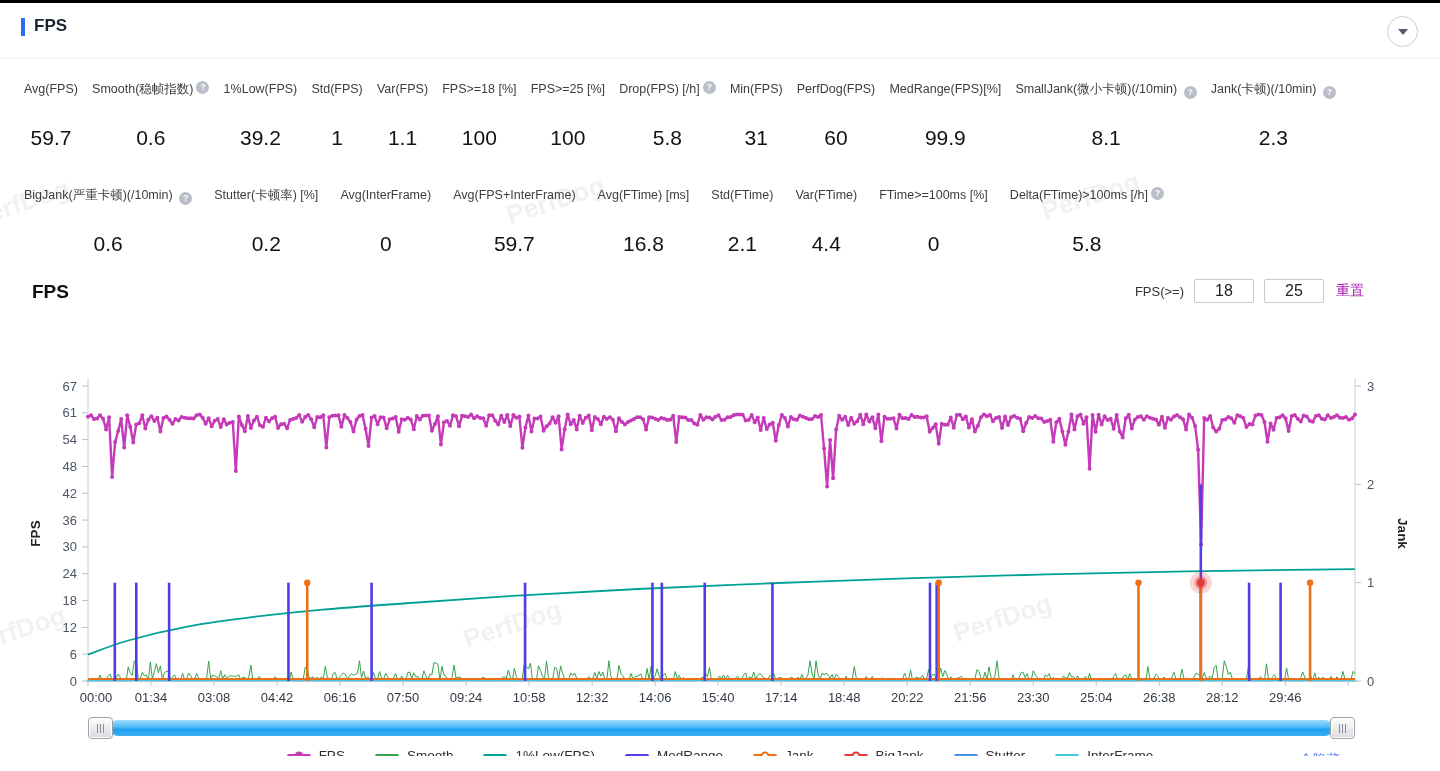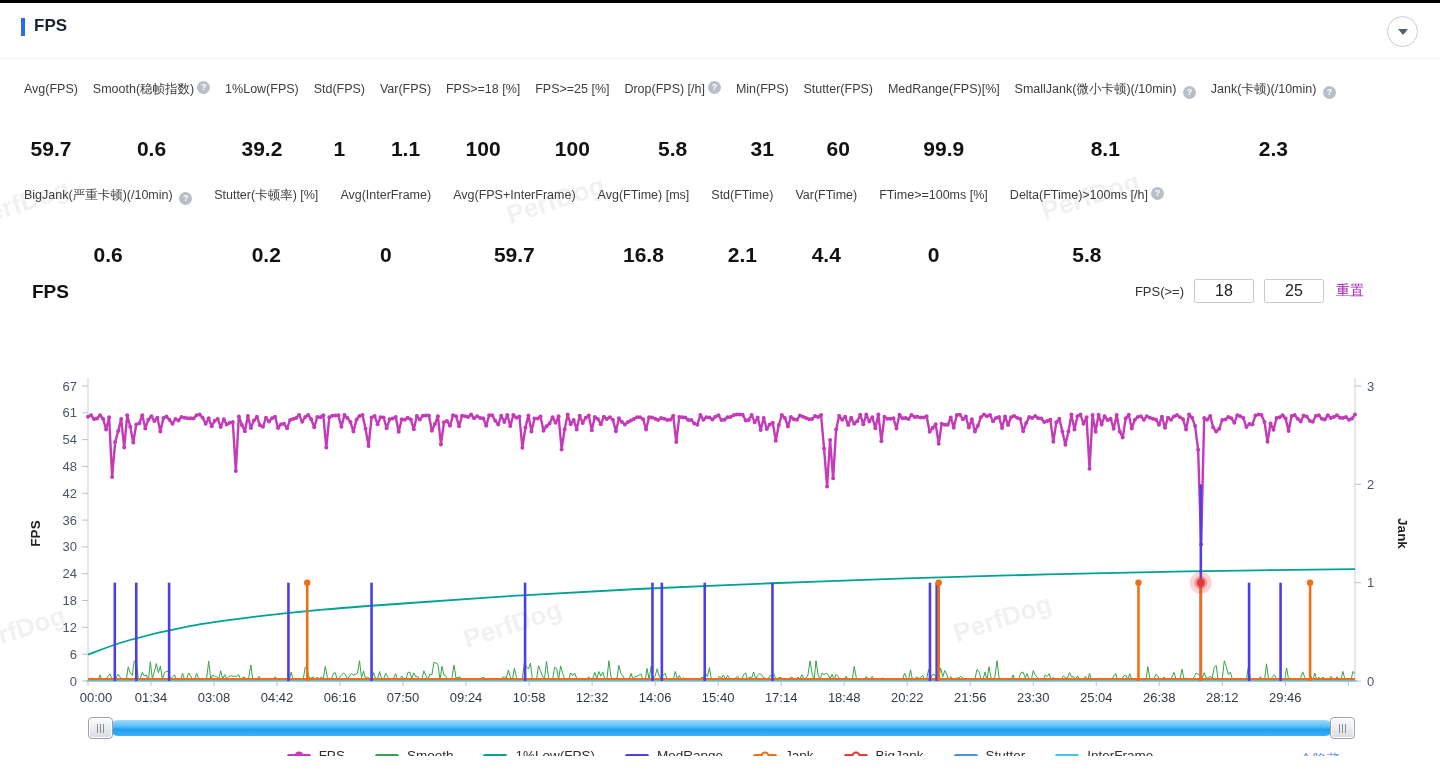--- a/index.html
+++ b/index.html
@@ -12,21 +12,21 @@
   .hdr h1{position:absolute;left:34px;top:13px;font-size:17px;font-weight:700;color:#1a2333}
   .collapse-btn{position:absolute;right:22px;top:13px;width:31px;height:31px;border-radius:50%;border:1px solid #c9cdd8;background:#fff;display:flex;align-items:center;justify-content:center;cursor:pointer}
   .caret{width:0;height:0;border-left:5px solid transparent;border-right:5px solid transparent;border-top:6px solid #565d6d}
 
   
   .stats{position:absolute;display:flex;justify-content:space-between}
   .stats1{top:78px;left:24px;right:104px}
   .stats2{top:184px;left:24px;right:276px}
   .stat{display:flex;flex-direction:column;align-items:center}
   .stat-label{font-size:12.5px;color:#3d3d3d;text-align:center;line-height:1.4;min-height:37px;display:flex;flex-direction:row;justify-content:flex-end}
-  .stat-value{font-size:21px;font-weight:700;color:#121212;margin-top:19px}
+  .stat-value{font-size:21px;font-weight:400;color:#121212;margin-top:8px}
   .help{display:inline-block;width:13px;height:13px;border-radius:50%;background:#b9bec8;color:#fff;font-size:9px;font-weight:700;line-height:13px;text-align:center;margin-left:3px;vertical-align:-2px;cursor:pointer}
 
   
   .sec-title{position:absolute;left:32px;top:278px;font-size:19px;font-weight:700;color:#111}
   .filter{position:absolute;right:76px;top:276px;display:flex;align-items:center;font-size:13px;color:#333}
   .filter input{width:60px;height:24px;border:1px solid #c6cbd4;border-radius:2px;text-align:center;font-size:16px;color:#222;margin-left:10px;font-family:inherit}
   .reset-link{color:#a21caf;font-size:14px;margin-left:12px;cursor:pointer;text-decoration:none}
 
   
   .banner{position:absolute;left:88px;top:324px;width:1267px;height:30px;display:flex;align-items:center;justify-content:center;color:#fff;font-size:12px}
@@ -119,21 +119,21 @@
         <div class="stat-value">5.8</div>
       </div>
       <div class="stat">
         <div class="stat-label">
           <span>Min(FPS)</span>
         </div>
         <div class="stat-value">31</div>
       </div>
       <div class="stat">
         <div class="stat-label">
-          <span>Stutter(FPS)</span>
+          <span>PerfDog(FPS)</span>
         </div>
         <div class="stat-value">60</div>
       </div>
       <div class="stat">
         <div class="stat-label">
           <span>MedRange(FPS)[%]</span>
         </div>
         <div class="stat-value">99.9</div>
       </div>
       <div class="stat">

